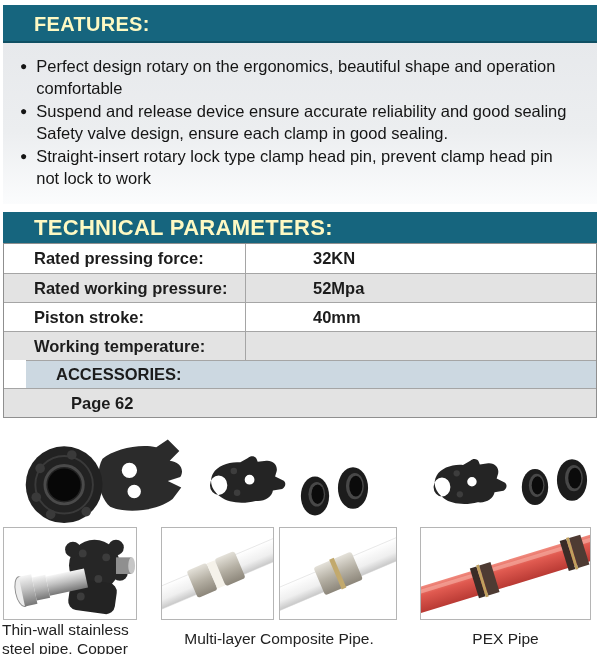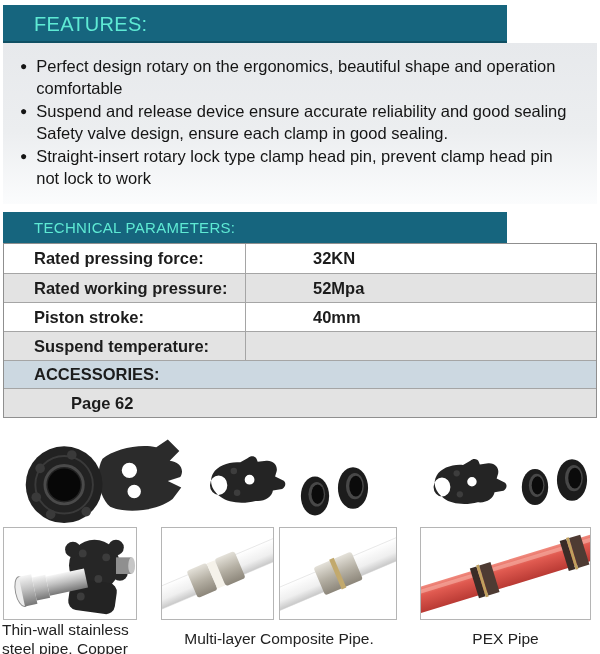--- a/index.html
+++ b/index.html
@@ -1,39 +1,39 @@
 <!DOCTYPE html>
 <html><head>
 <meta charset="utf-8">
 <style>
   html,body{margin:0;padding:0;background:#fff;}
   .page{position:relative;width:600px;height:654px;background:#fff;overflow:hidden;
         font-family:"Liberation Sans",sans-serif;color:#1c1c1c;}
-  .band{position:absolute;left:3px;width:504px;background:#16657e;color:#5eead4;
-        font-weight:normal;box-sizing:border-box;letter-spacing:.3px;}
+  .band{position:absolute;left:3px;width:594px;background:#16657e;color:#fef9c3;
+        font-weight:bold;box-sizing:border-box;letter-spacing:.3px;}
   .band-features{top:5px;height:38px;font-size:20px;line-height:38px;padding-left:31px;
         border-bottom:2px solid #0f4f63;}
-  .band-tech{top:212px;height:31px;font-size:15px;line-height:31px;padding-left:31px;}
+  .band-tech{top:212px;height:31px;font-size:22px;line-height:31px;padding-left:31px;}
   .features-box{position:absolute;left:3px;top:43px;width:594px;height:161px;box-sizing:border-box;
         background:linear-gradient(#e7e9ec 0%,#eceef0 55%,#fbfcfd 100%);
         padding:12px 18px 0 17px;}
   .bullet-row{display:flex;gap:9px;font-size:16.5px;line-height:22.4px;color:#151515;}
   .bullet-dot{font-size:12px;line-height:22.4px;}
   .pre{white-space:pre-line;}
   .ptable{position:absolute;left:3px;top:243px;width:594px;border:1px solid #8f8f8f;
         box-sizing:border-box;font-size:16.5px;}
   .trow{display:flex;height:29px;box-sizing:border-box;border-top:1px solid #a5a5a5;font-weight:bold;}
   .trow.first{border-top:none;}
   .tlabel{width:242px;box-sizing:border-box;padding-left:30px;line-height:28px;
         border-right:1px solid #a5a5a5;}
   .tvalue{flex:1;padding-left:67px;line-height:28px;}
   .row-white{background:#ffffff;}
   .row-gray{background:#e3e3e3;}
   .acc-row{height:27px;background:#ccd8e1;font-weight:bold;line-height:27px;
-        padding-left:30px;border-top:1px solid #a5a5a5;}
+        padding-left:30px;border-top:1px solid #a5a5a5;margin-left:22px;}
   .cluster{position:absolute;display:flex;align-items:flex-start;}
   .frame{position:absolute;border:1px solid #b5b5b5;background:#fff;box-sizing:border-box;}
   .frame svg{display:block;width:100%;height:100%;}
   .caption{position:absolute;font-size:15.5px;line-height:18.5px;color:#222;}
 </style>
 </head>
 <body>
 
 <div class="page">
 
@@ -70,21 +70,21 @@
     </div>
     <div class="trow row-gray">
       <div class="tlabel">Rated working pressure:</div>
       <div class="tvalue">52Mpa</div>
     </div>
     <div class="trow row-white">
       <div class="tlabel">Piston stroke:</div>
       <div class="tvalue">40mm</div>
     </div>
     <div class="trow row-gray">
-      <div class="tlabel">Suspend temperature:</div>
+      <div class="tlabel">Working temperature:</div>
     </div>
     <div class="acc-row">
       <span>ACCESSORIES:</span>
     </div>
     <div class="trow row-gray">
       <div class="tvalue">Page 62</div>
     </div>
   </div>
 
   <div class="cluster" style="left:12px;top:430px;">

